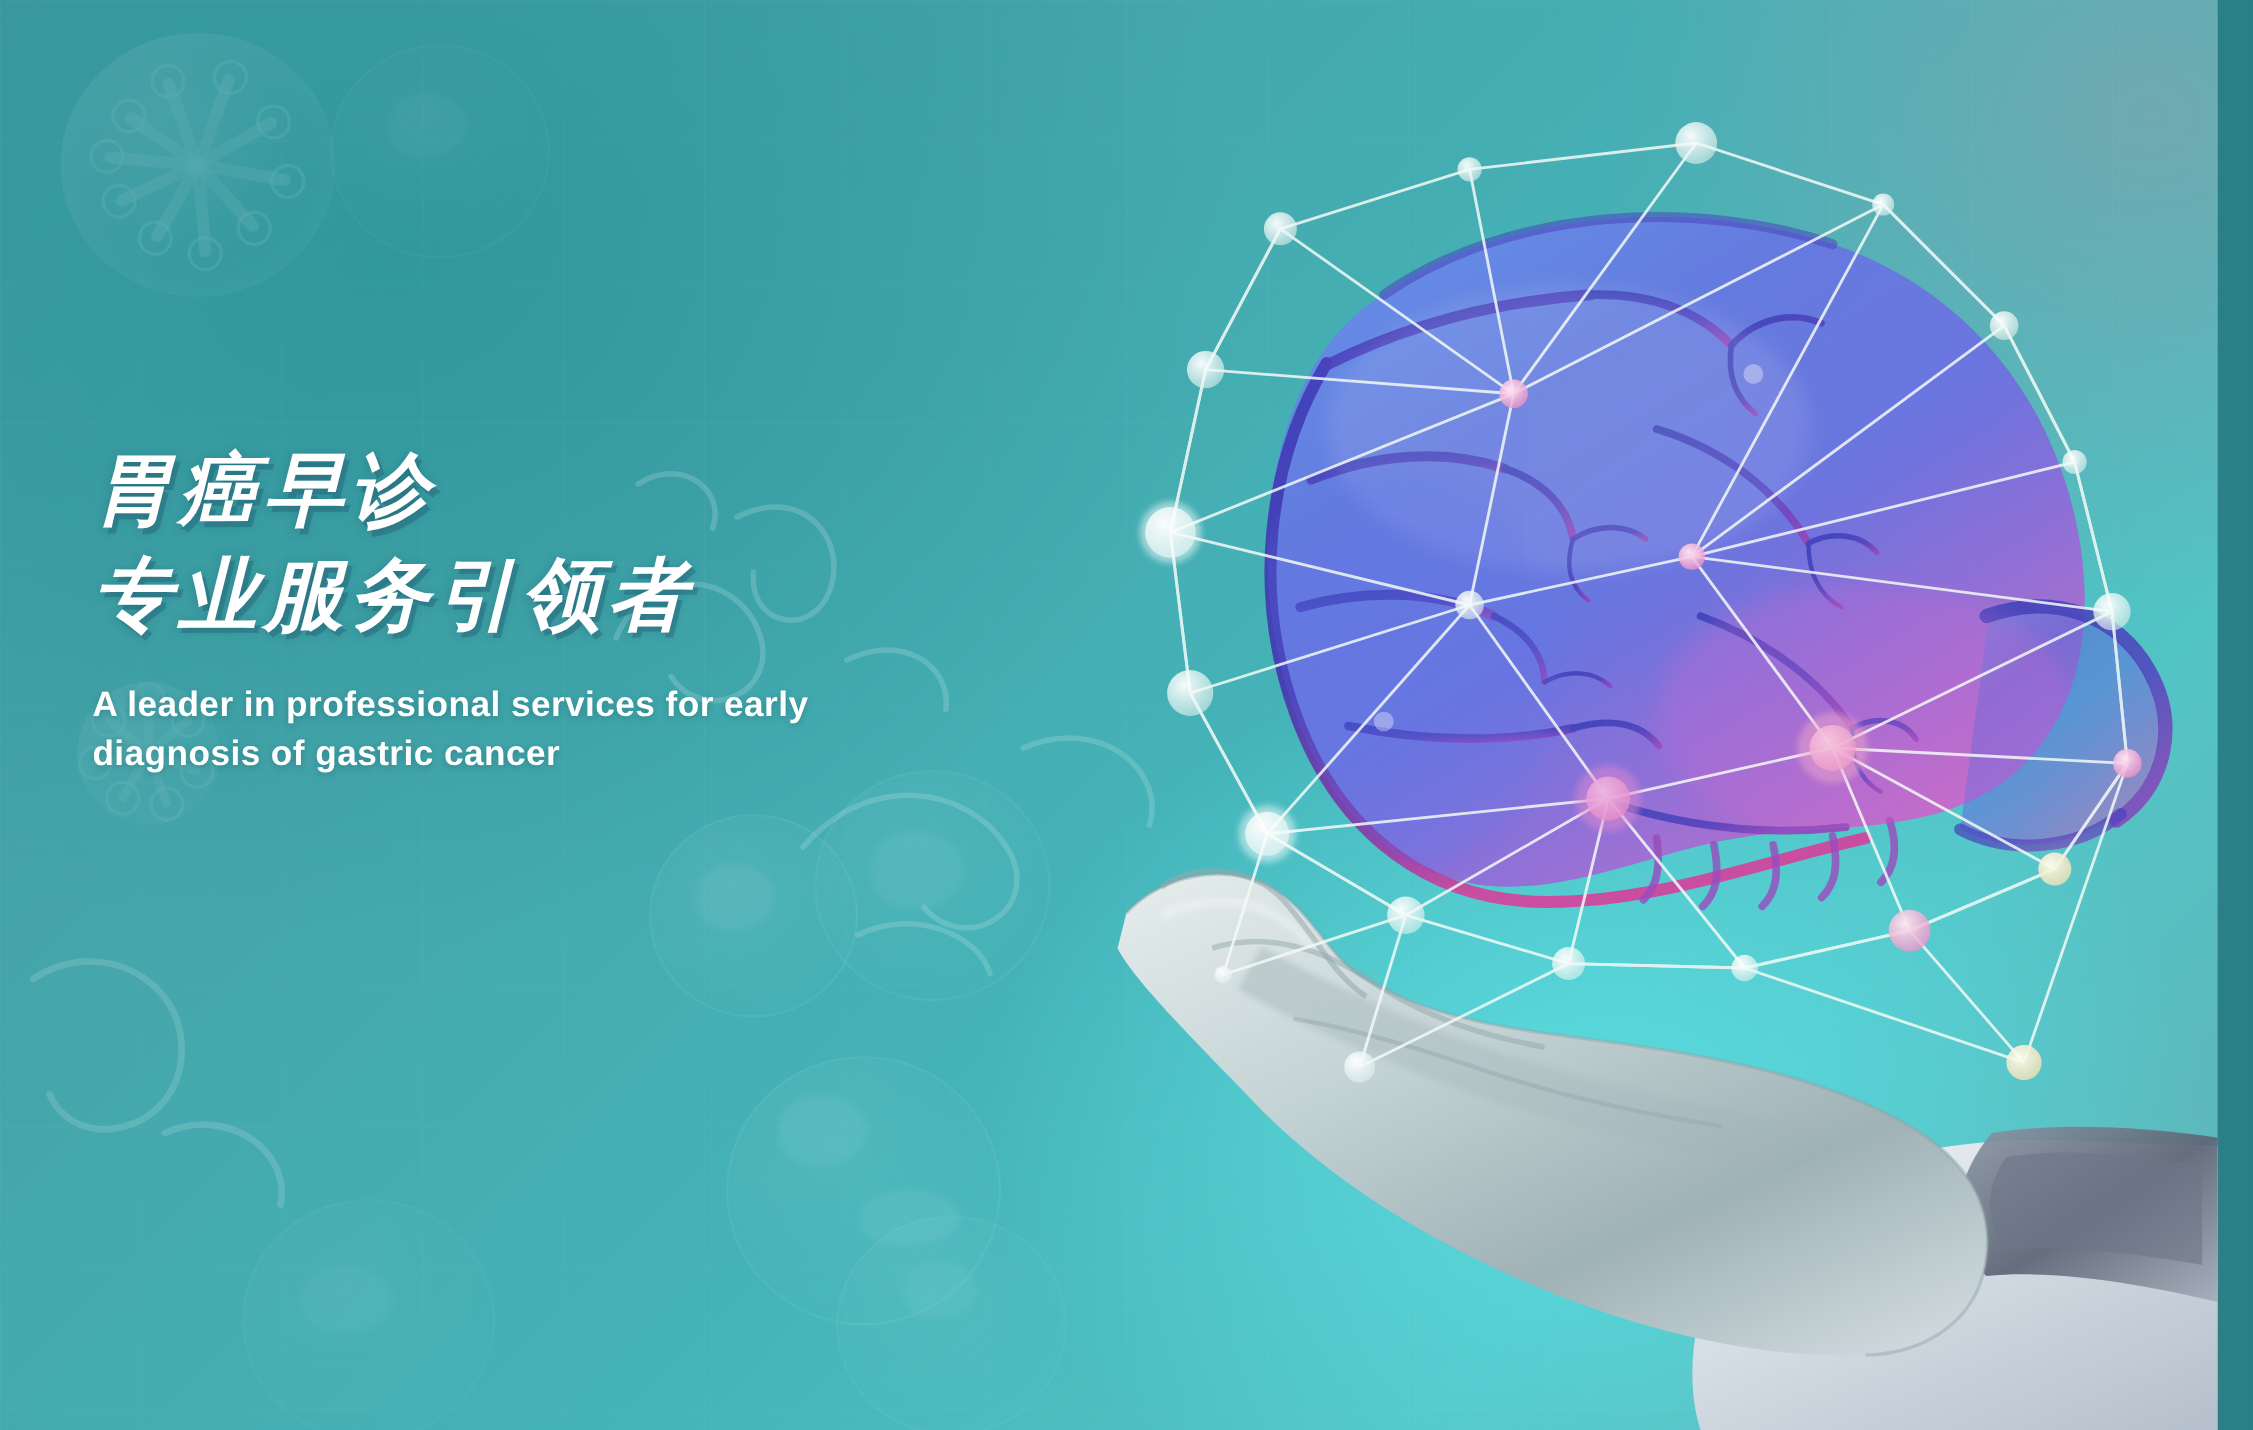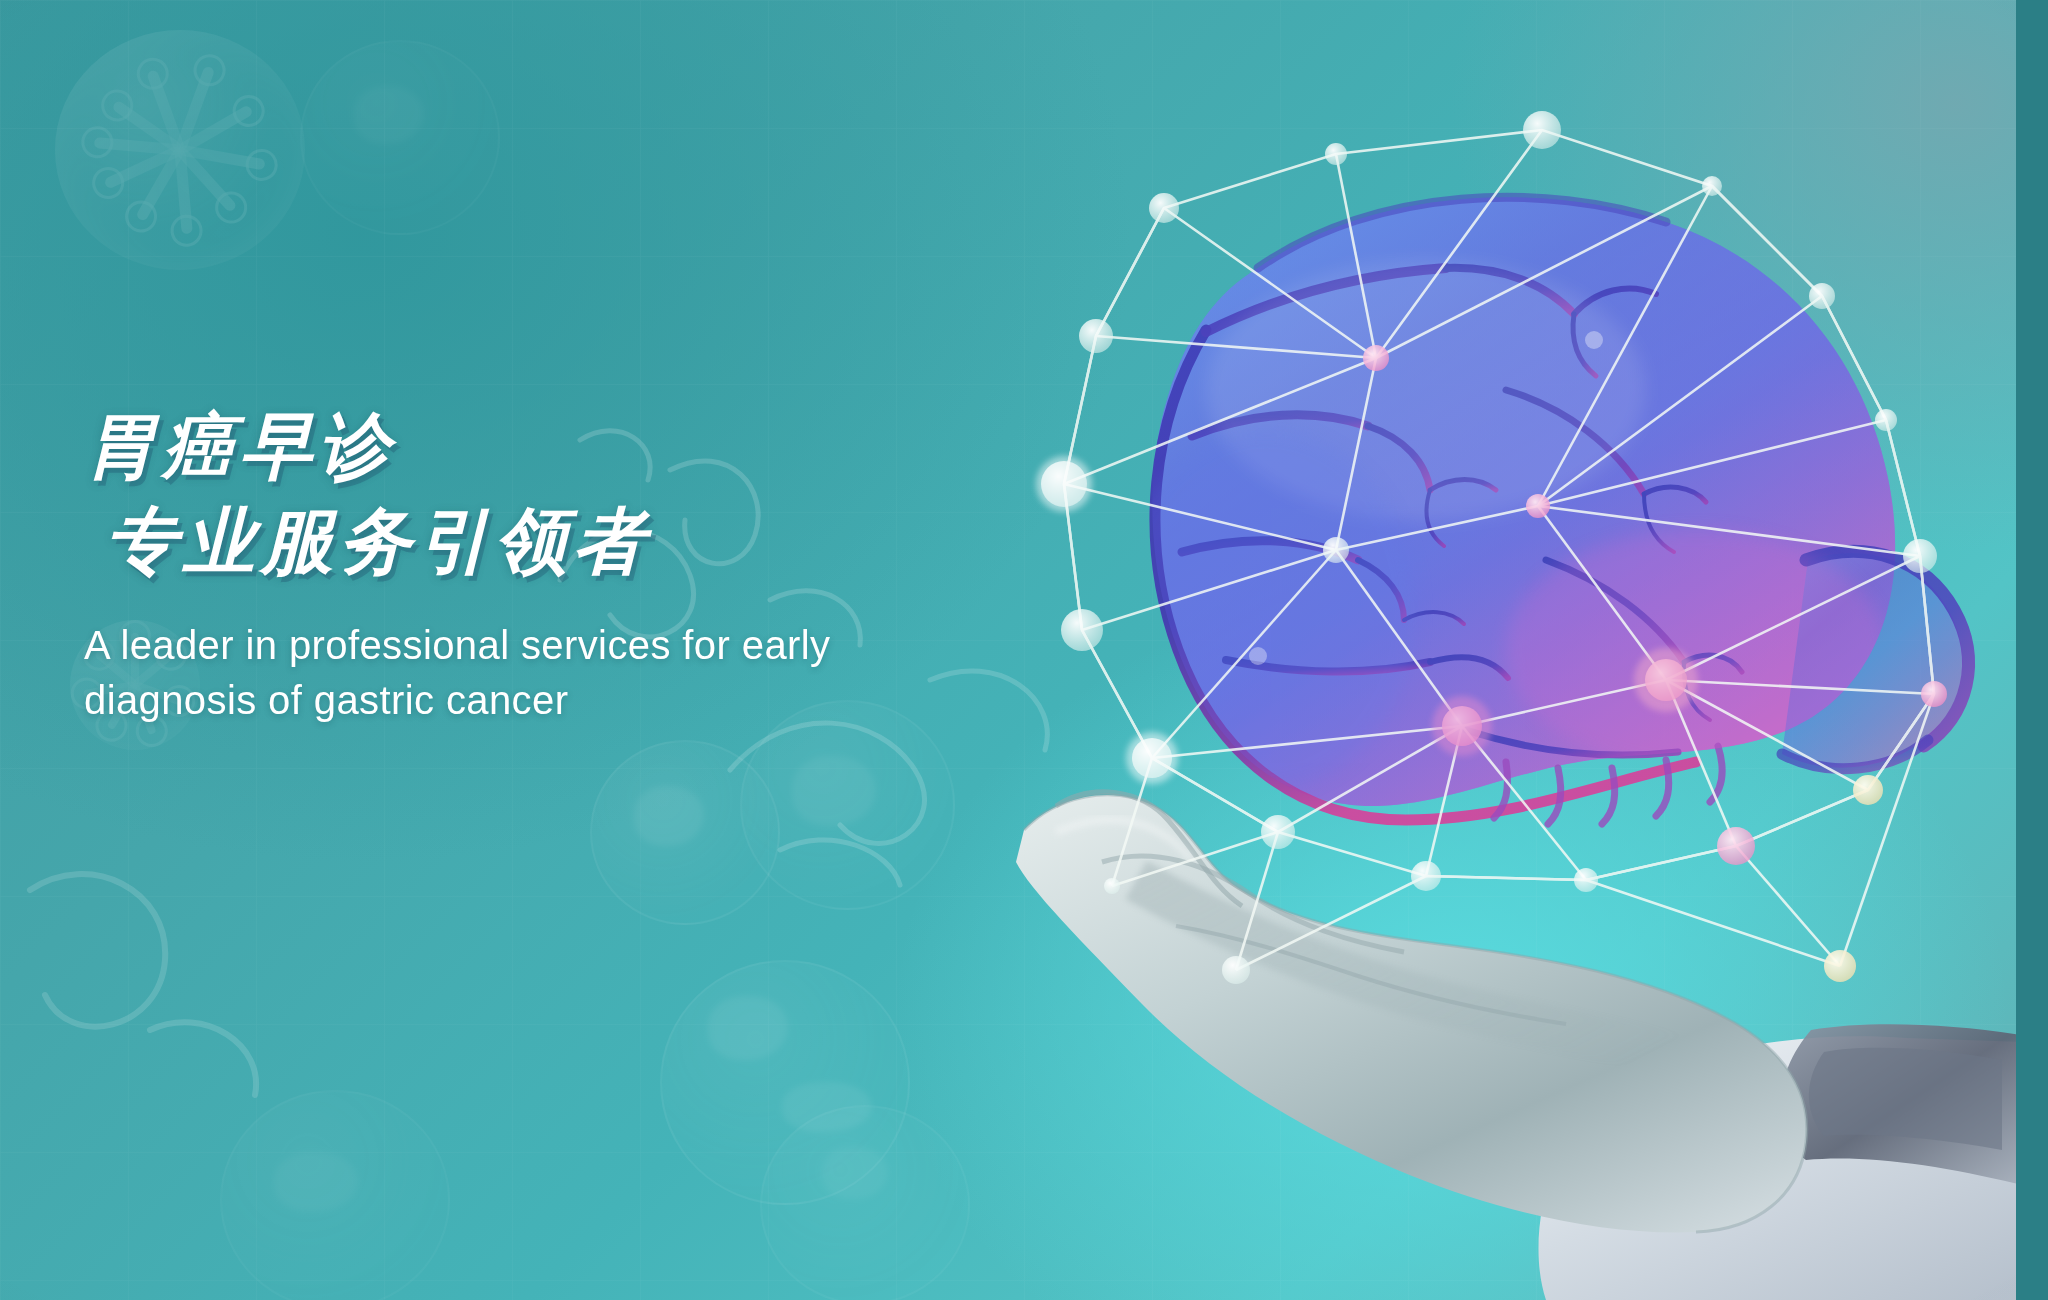--- a/index.html
+++ b/index.html
@@ -59,24 +59,24 @@
   }
 
   
   .copy{position:absolute;left:84px;top:404px;width:900px;}
   .headline{
     color:#ffffff;font-weight:bold;font-style:italic;
     font-size:72px;line-height:1.18;letter-spacing:6px;
     text-shadow: 4px 5px 0 rgba(36,96,120,.42), 0 2px 10px rgba(16,70,80,.30);
     white-space:nowrap;
   }
-  .headline.l2{margin-top:10px;margin-left:21px;}
+  .headline.l2{margin-top:10px;}
   .subtitle{
-    margin-top:34px;color:#ffffff;font-size:40px;line-height:1.38;
-    font-weight:400;letter-spacing:.4px;max-width:780px;
+    margin-top:34px;color:#ffffff;font-size:32px;line-height:1.38;
+    font-weight:700;letter-spacing:.4px;max-width:780px;
     text-shadow:0 2px 6px rgba(14,70,78,.30);
   }
 
   
   .art{position:absolute;right:-10px;top:90px;width:1120px;height:1210px;}
   .art svg{position:absolute;inset:0;width:100%;height:100%;overflow:visible;}
 </style>
 </head>
 <body>
 

